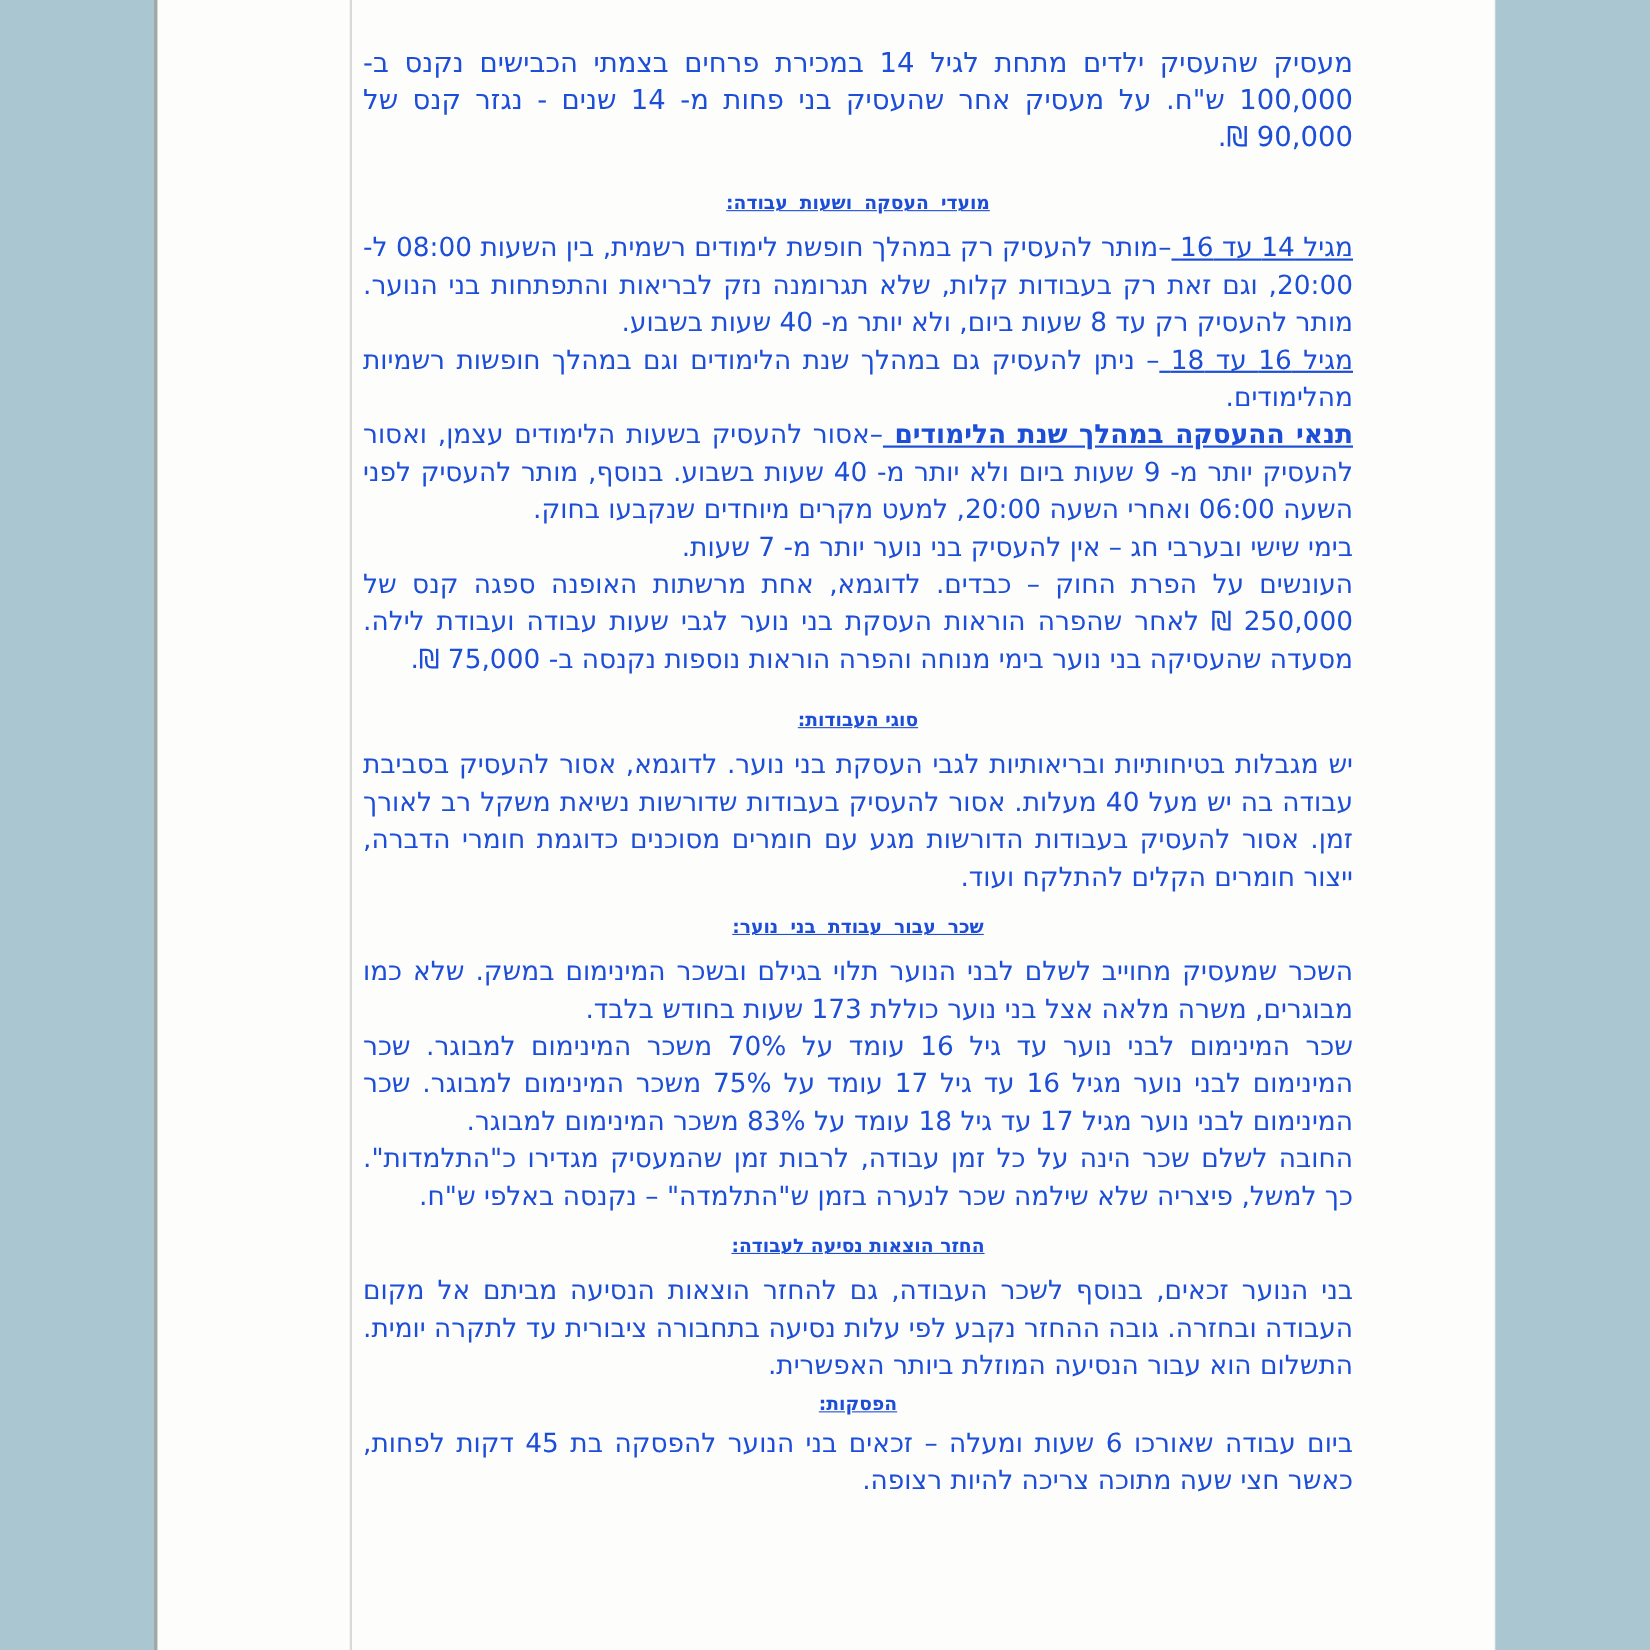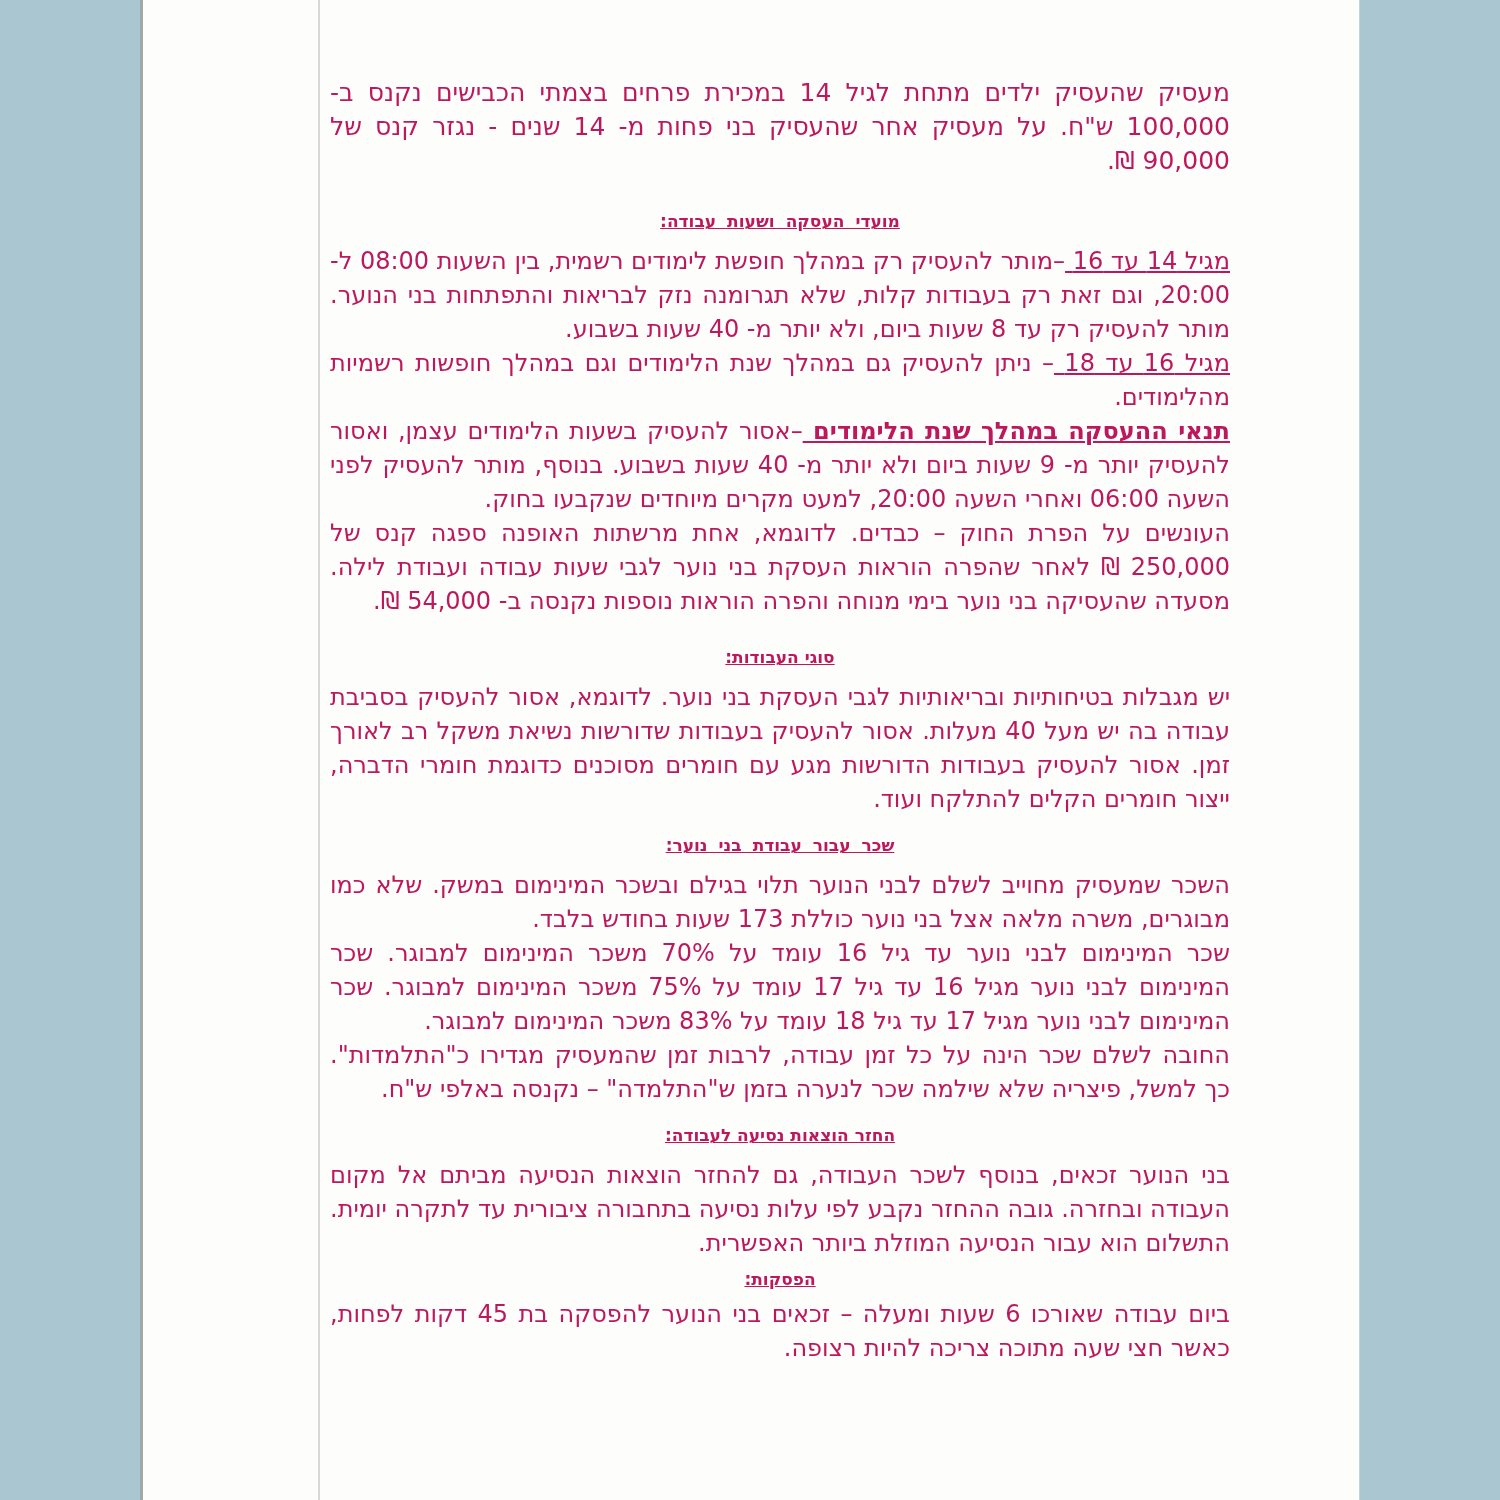--- a/index.html
+++ b/index.html
@@ -8,21 +8,21 @@
     font-family:"DejaVu Sans","Liberation Sans",sans-serif;
     overflow:hidden;
   }
   .band{position:absolute;top:0;bottom:0;width:140px;}
   .band-left{left:0;border-right:3px solid #a3a8a6;}
   .band-right{right:0;border-left:1px solid #c2d4da;}
   .page-edge{position:absolute;top:0;bottom:0;left:318px;width:2px;background:#d8d8d5;}
   .content{
     position:absolute;top:40px;left:330px;right:270px;
     direction:rtl;text-align:justify;
-    color:#be185d;font-size:24px;line-height:34px;margin-top:36px;
+    color:#1d4ed8;font-size:24px;line-height:34px;
   }
   .content p{margin:0;}
   .intro{margin-left:-98px;font-size:25px;}
   h2{
     margin:0;font-size:17px;line-height:35px;font-weight:bold;
     text-decoration:underline;text-align:center;
   }
   .u{text-decoration:underline;}
   .bu{text-decoration:underline;font-weight:bold;}
   .wsp{word-spacing:0.3em;}
@@ -46,22 +46,23 @@
 
   <h2 class="mt-xl mb-sm wsp"><span>מועדי העסקה ושעות עבודה:</span></h2>
 
   <p><span class="u">מגיל 14 עד 16 </span><span>–מותר להעסיק רק במהלך חופשת לימודים רשמית, בין השעות 08:00 ל- 20:00, וגם זאת רק בעבודות קלות, שלא תגרומנה נזק לבריאות והתפתחות בני הנוער. מותר להעסיק רק עד 8 שעות ביום, ולא יותר מ- 40 שעות בשבוע.</span></p>
 
   <p><span class="u">מגיל 16 עד 18 </span><span>– ניתן להעסיק גם במהלך שנת הלימודים וגם במהלך חופשות רשמיות מהלימודים.</span></p>
 
   <p class="mt-md"><span class="bu">תנאי ההעסקה במהלך שנת הלימודים </span><span>–אסור להעסיק בשעות הלימודים עצמן, ואסור להעסיק יותר מ- 9 שעות ביום ולא יותר מ- 40 שעות בשבוע. בנוסף, מותר להעסיק לפני השעה 06:00 ואחרי השעה 20:00, למעט מקרים מיוחדים שנקבעו בחוק.</span></p>
 
 
+  <p><span>בימי שישי ובערבי חג – אין להעסיק בני נוער יותר מ- 7 שעות.</span></p>
 
-  <p class="mt-lg"><span>העונשים על הפרת החוק – כבדים. לדוגמא, אחת מרשתות האופנה ספגה קנס של 250,000 ₪ לאחר שהפרה הוראות העסקת בני נוער לגבי שעות עבודה ועבודת לילה. מסעדה שהעסיקה בני נוער בימי מנוחה והפרה הוראות נוספות נקנסה ב- 54,000 ₪.</span></p>
+  <p class="mt-lg"><span>העונשים על הפרת החוק – כבדים. לדוגמא, אחת מרשתות האופנה ספגה קנס של 250,000 ₪ לאחר שהפרה הוראות העסקת בני נוער לגבי שעות עבודה ועבודת לילה. מסעדה שהעסיקה בני נוער בימי מנוחה והפרה הוראות נוספות נקנסה ב- 75,000 ₪.</span></p>
 
   <h2 class="mt-lg mb-sm"><span>סוגי העבודות:</span></h2>
 
   <p><span>יש מגבלות בטיחותיות ובריאותיות לגבי העסקת בני נוער. לדוגמא, אסור להעסיק בסביבת עבודה בה יש מעל 40 מעלות. אסור להעסיק בעבודות שדורשות נשיאת משקל רב לאורך זמן. אסור להעסיק בעבודות הדורשות מגע עם חומרים מסוכנים כדוגמת חומרי הדברה, ייצור חומרים הקלים להתלקח ועוד.</span></p>
 
   <h2 class="mt-sm mb-sm wsp"><span>שכר עבור עבודת בני נוער:</span></h2>
 
   <p><span>השכר שמעסיק מחוייב לשלם לבני הנוער תלוי בגילם ובשכר המינימום במשק. שלא כמו מבוגרים, משרה מלאה אצל בני נוער כוללת 173 שעות בחודש בלבד.</span></p>
   <p><span>שכר המינימום לבני נוער עד גיל 16 עומד על 70% משכר המינימום למבוגר. שכר המינימום לבני נוער מגיל 16 עד גיל 17 עומד על 75% משכר המינימום למבוגר. שכר המינימום לבני נוער מגיל 17 עד גיל 18 עומד על 83% משכר המינימום למבוגר.</span></p>
   <p><span>החובה לשלם שכר הינה על כל זמן עבודה, לרבות זמן שהמעסיק מגדירו כ"התלמדות". כך למשל, פיצריה שלא שילמה שכר לנערה בזמן ש"התלמדה" – נקנסה באלפי ש"ח.</span></p>

